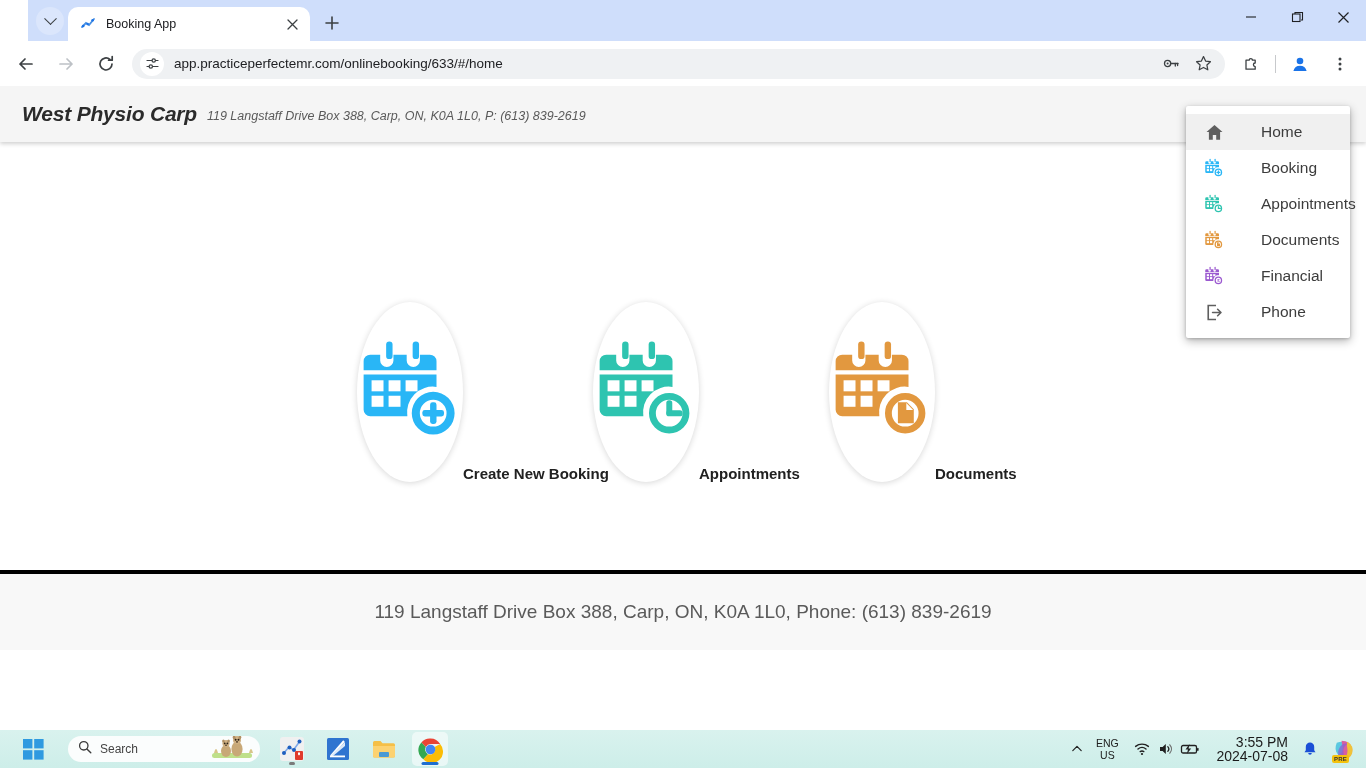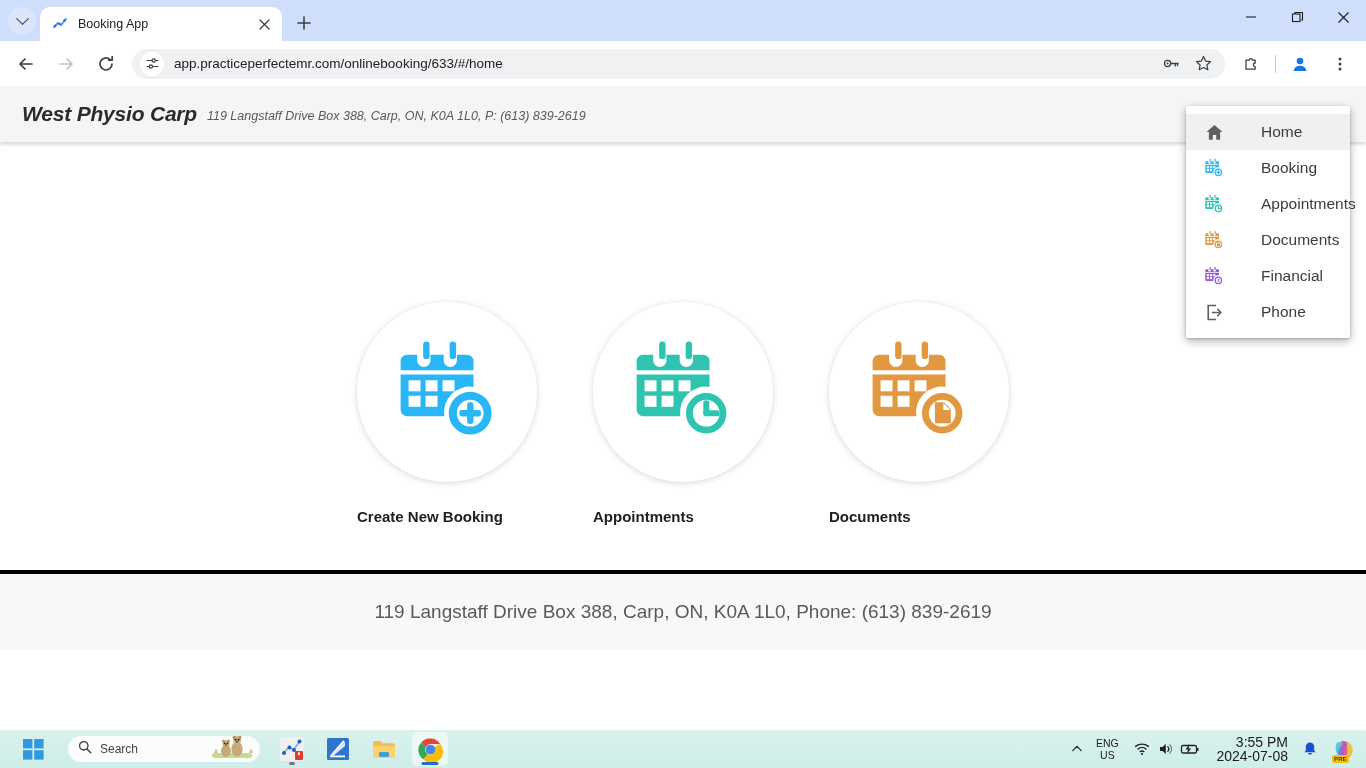--- a/index.html
+++ b/index.html
@@ -13,20 +13,21 @@
   
   .browser { position: absolute; left:0; top:0; width:1366px; height:730px; }
 
   
   .tabstrip {
     position: relative;
     height: 41px;
     background: #cfdefb;
     display: flex;
     align-items: flex-end;
+    margin-left: 28px;
   }
   .tab-list-btn {
     width: 28px; height: 28px; margin: 0 4px 6px 8px;
     border-radius: 50%;
     display: flex; align-items: center; justify-content: center;
     background: #dbe6fc;
   }
   .chev-down {
     width: 9px; height: 9px;
     border-right: 1.6px solid #3c4043;
@@ -141,21 +142,21 @@
   }
 
   .cards {
     position: absolute;
     left: 0; right: 0; top: 160px;
     display: flex; justify-content: center;
     gap: 56px;
   }
   .card {
     width: 180px;
-    display: flex; flex-direction: column; align-items: flex-start;
+    display: flex; flex-direction: row; align-items: flex-end;
   }
   .card-circle {
     width: 180px; height: 180px;
     border-radius: 50%;
     background: #ffffff;
     box-shadow: 0 1px 6px rgba(0,0,0,0.16);
     display: flex; align-items: center; justify-content: center;
   }
   .card-label {
     margin-top: 26px;

